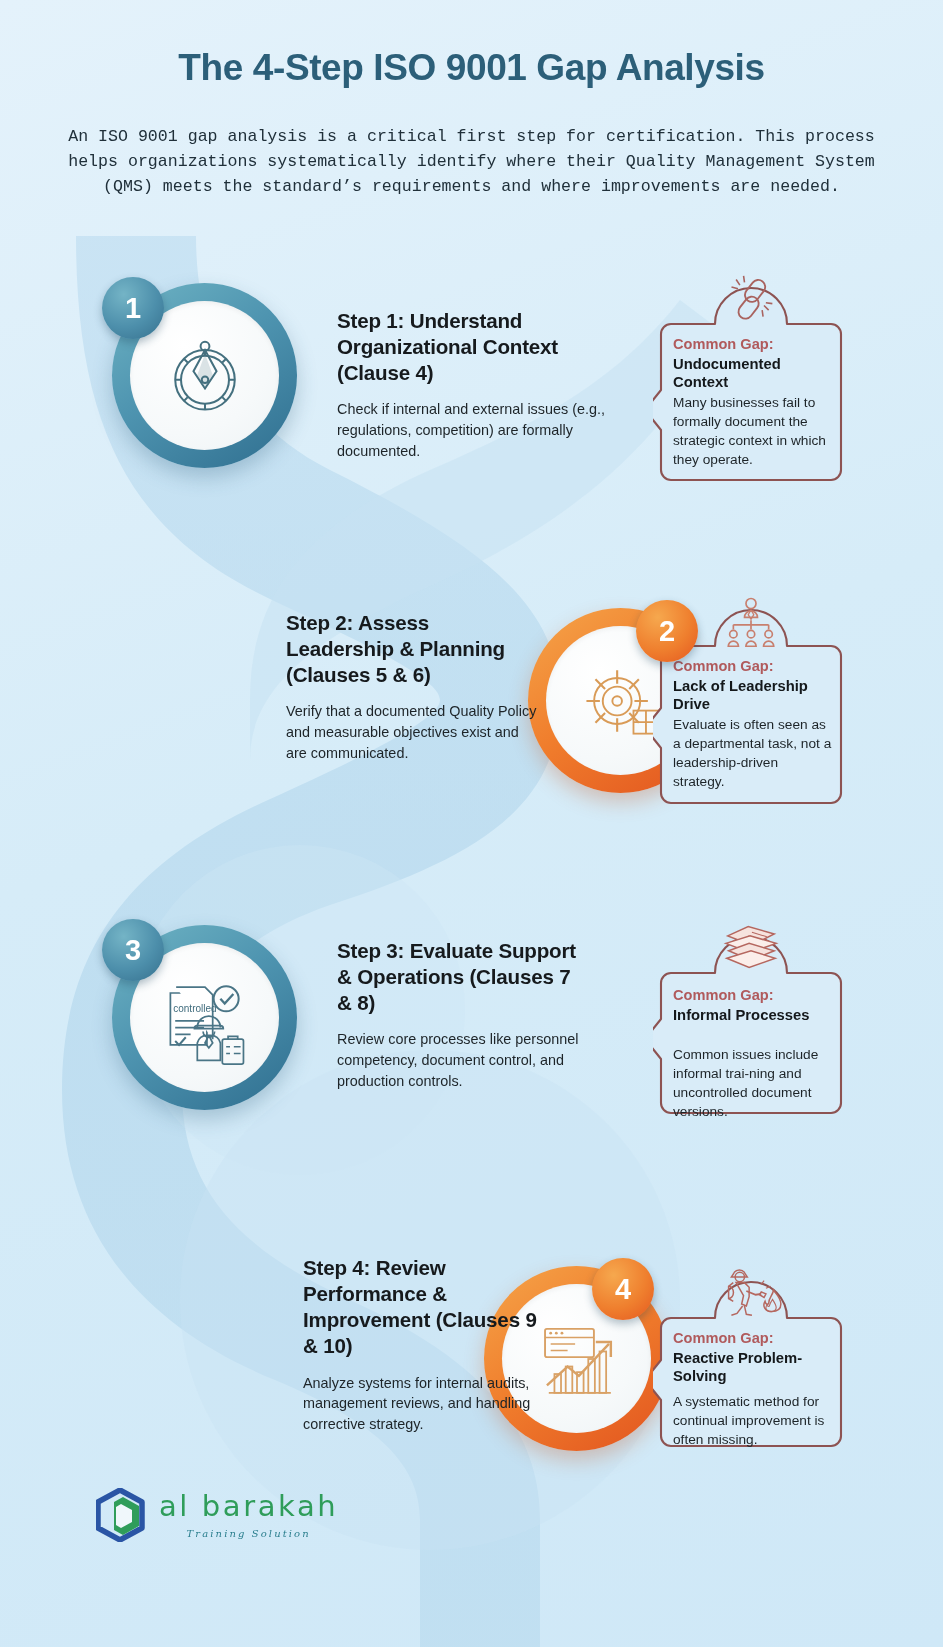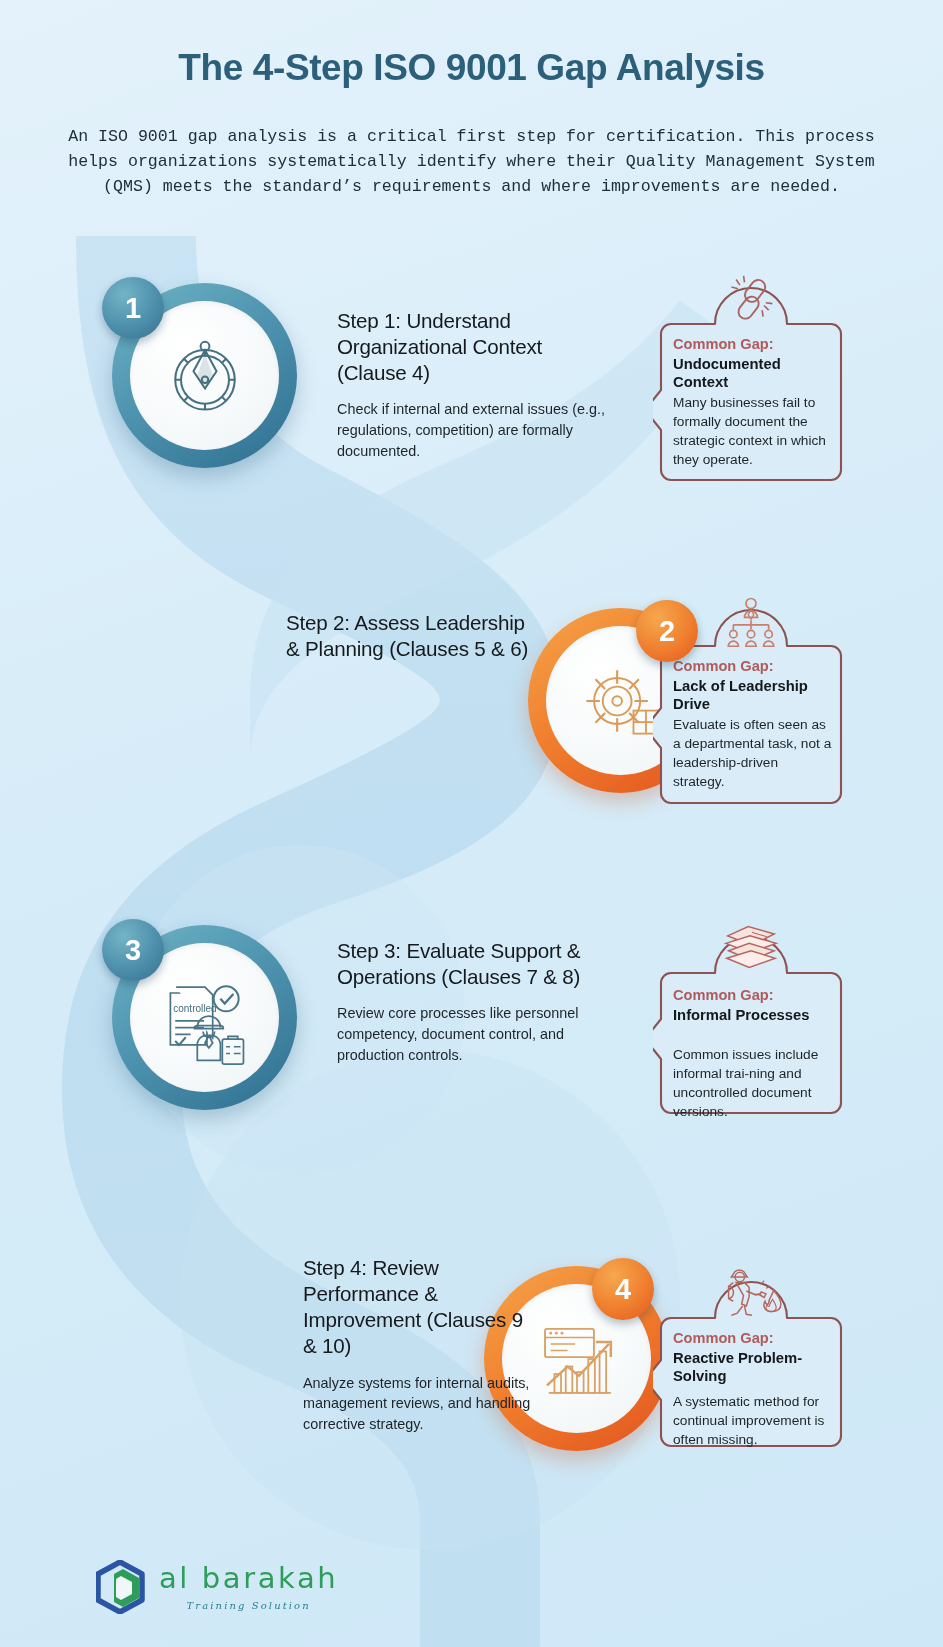--- a/index.html
+++ b/index.html
@@ -102,21 +102,21 @@
     z-index: 4;
     box-shadow: 0 4px 9px rgba(30,70,95,0.33);
   }
   .badge.teal  { background: radial-gradient(circle at 35% 28%, #74b4c6 0%, #4d8fab 55%, #356f8d 100%); top: -6px; left: -10px; }
   .badge.orange{ background: radial-gradient(circle at 35% 28%, #f6a84e 0%, #ef7f2e 55%, #e4571f 100%); top: -8px; left: 108px; }
 
   
   .step-text { position: absolute; }
   .step-title {
     font-size: 20.6px;
-    font-weight: normal;
+    font-weight: bold;
     color: #161a1d;
     line-height: 1.27;
     letter-spacing: -0.2px;
   }
   .step-body {
     margin-top: 13px;
     font-size: 14.4px;
     line-height: 1.44;
     color: #1d2428;
   }
@@ -167,21 +167,21 @@
     font-size: 13.7px;
     line-height: 1.38;
     color: #1d2428;
     margin-top: 3px;
   }
 
   
   .logo {
     position: absolute;
     left: 96px;
-    top: 1560px;
+    top: 1488px;
     display: flex;
     align-items: center;
     gap: 13px;
   }
   .logo-words { display: flex; flex-direction: column; }
   .logo-name {
     font-size: 29px;
     color: #2f9d5a;
     letter-spacing: 2.6px;
     line-height: 1;
@@ -299,20 +299,21 @@
             <rect x="63" y="60" width="26" height="24"></rect>
             <path d="M63 72 h26 M76 60 v24"></path>
           </g>
         </svg>
       </div>
       <div class="badge orange">2</div>
     </div>
 
     <div class="step-text" style="left:286px; top:2px; width:252px;">
       <div class="step-title">Step 2: Assess Leadership &amp; Planning (Clauses 5 &amp; 6)</div>
+      <div class="step-body">Verify that a documented Quality Policy and measurable objectives exist and are communicated.</div>
     </div>
 
     <div class="callout" style="left:653px; top:-28px; height:233px;">
       <svg class="callout-frame" viewBox="0 0 196 233" preserveAspectRatio="none">
         <path d="M 62,66 A 36 36 0 0 1 134,66
                  L 178,66 A 10 10 0 0 1 188,76
                  L 188,213 A 10 10 0 0 1 178,223
                  L 18,223 A 10 10 0 0 1 8,213
                  L 8,168 L -8,148 L 8,128 L 8,76 A 10 10 0 0 1 18,66 Z" fill="#d9ecf8" stroke="#8d5352" stroke-width="2.1" stroke-linejoin="round"></path>
       </svg>

